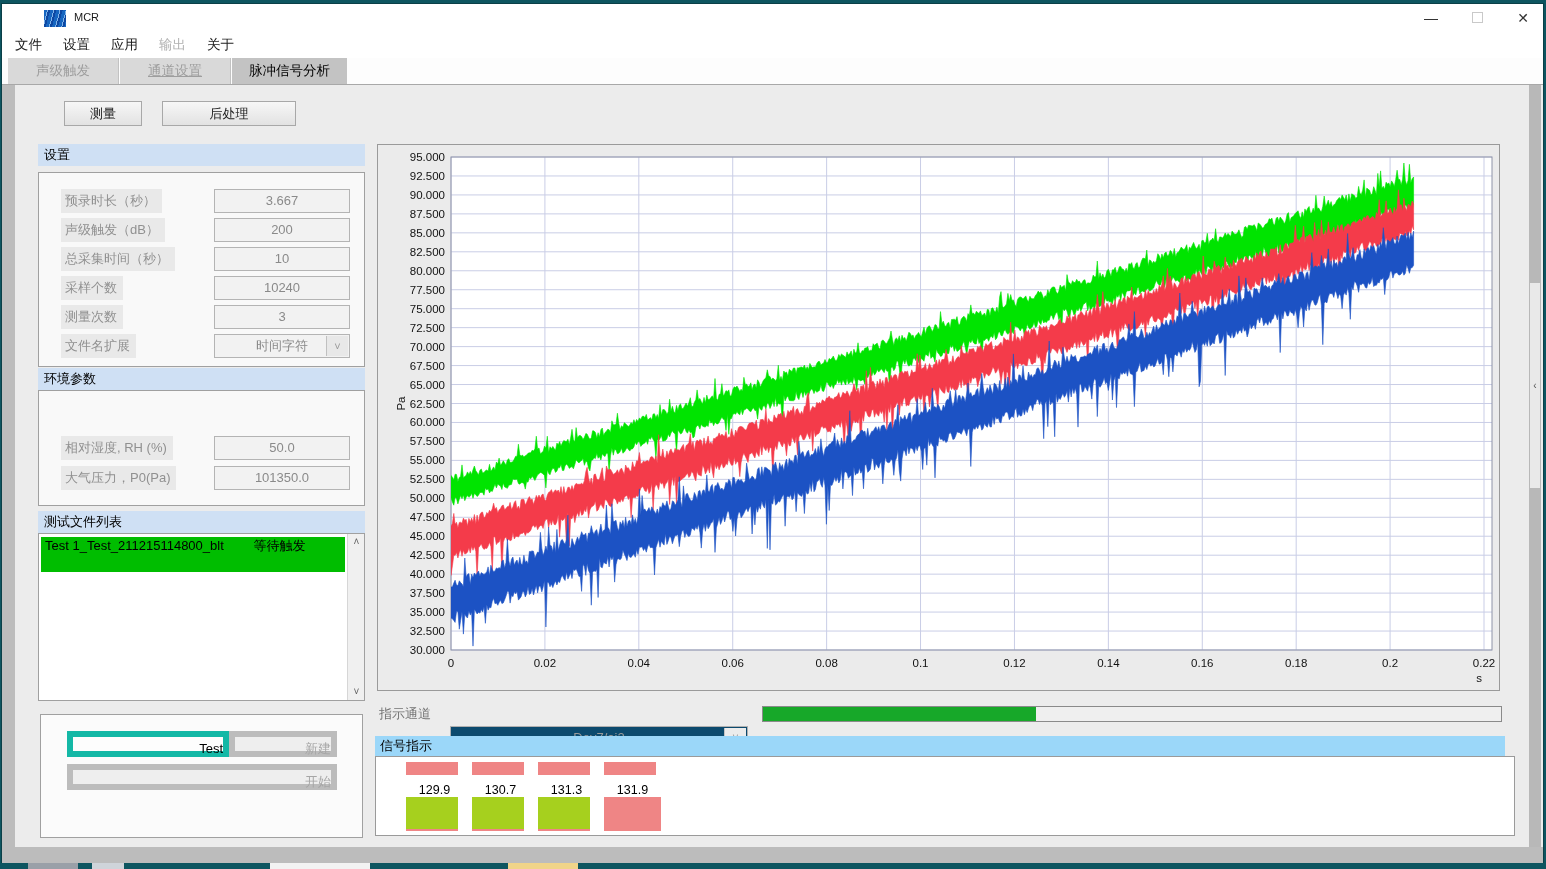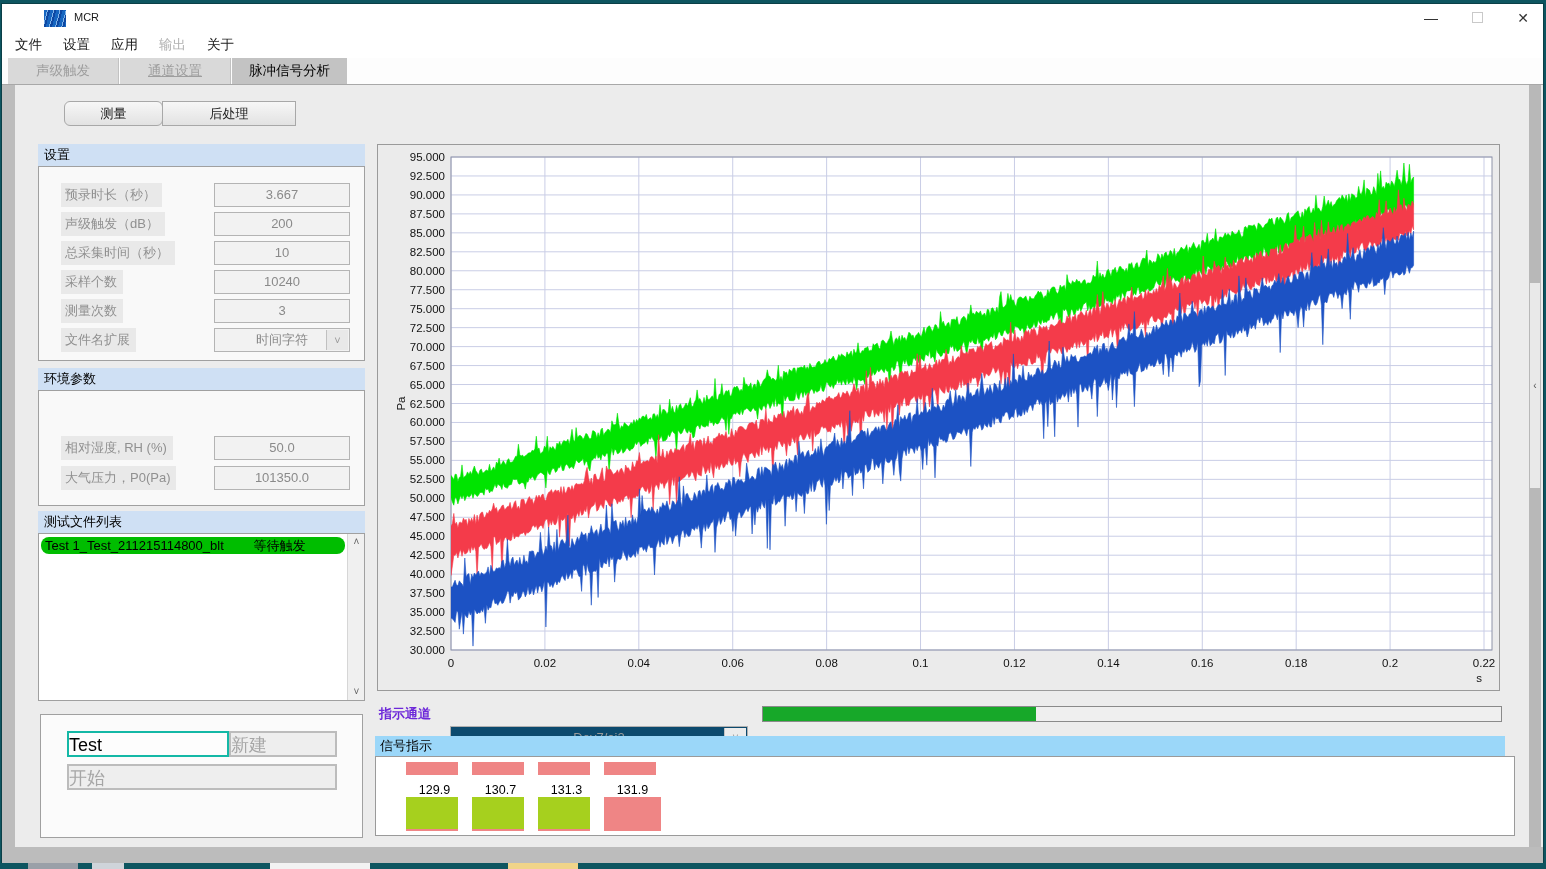--- a/index.html
+++ b/index.html
@@ -38,32 +38,32 @@
 
   .hdr { position:absolute; height:22px; line-height:22px; padding-left:6px; background:#cfe0f4; font-size:13px; color:#000; }
   .box { position:absolute; background:#f9f9f9; border:1px solid #a0a0a0; }
 
   .frow { position:absolute; left:22px; height:24px; }
   .flabel { display:inline-block; height:24px; line-height:24px; padding:0 6px 0 4px; background:#e9e9e9; color:#909090; font-size:13px; }
   .fvalue { position:absolute; left:153px; top:0; width:136px; height:24px; line-height:22px; background:#f2f2f2; border:1px solid #b4b4b4; color:#8a8a8a; text-align:center; font-size:13px; }
   .fvalue .dd { position:absolute; right:1px; top:1px; width:22px; height:20px; background:#e8e8e8; border-left:1px solid #c0c0c0; color:#9a9a9a; font-size:11px; line-height:20px; }
 
   .listbox { position:absolute; background:#ffffff; border:1px solid #a0a0a0; }
-  .listrow { position:absolute; left:2px; top:3px; right:19px; height:17px; line-height:17px; padding-left:4px; color:#000; font-size:13px; white-space:nowrap; overflow:hidden;border-radius:8px; }
+  .listrow { position:absolute; left:2px; top:3px; right:19px; height:35px; line-height:17px; padding-left:4px; color:#000; font-size:13px; white-space:nowrap; overflow:hidden; }
   .vscroll { position:absolute; right:0; top:0; width:17px; height:100%; background:#f0f0f0; border-left:1px solid #d6d6d6; }
   .varrow { position:absolute; left:0; width:17px; height:16px; text-align:center; color:#606060; font-size:10px; line-height:16px; }
 
-  .btn { position:absolute; text-align:left; font-size:18px; line-height:24px;
-    background:linear-gradient(#f6f6f6,#e4e4e4); border:2px solid #14b8a6; color:#000; }
+  .btn { position:absolute; text-align:right; font-size:13px; line-height:24px;
+    background:linear-gradient(#f6f6f6,#e4e4e4); border:6px solid #14b8a6; color:#000; }
   .btn.disabled { background:#eeeeee; border-color:#bcbcbc; color:#a6a6a6; }
   .btn.white { background:#fdfdfd; }
 
   .chart-panel { position:absolute; left:375px; top:59px; width:1123px; height:547px; background:#ebebeb; border:1px solid #9a9a9a; }
 
-  .ind-label { position:absolute; left:377px; top:620px; color:#6d28d9; font-size:13px;font-weight:bold; }
+  .ind-label { position:absolute; left:377px; top:620px; color:#737373; font-size:13px; }
   .channel-dd { position:absolute; left:448px; top:617px; width:298px; height:23px; background:#0c4a6e; border:1px solid #b0b0b0; color:#9a9a9a; text-align:center; line-height:21px; font-size:13px;margin-top:24px; }
   .channel-dd .dd { position:absolute; right:1px; top:1px; width:22px; height:19px; background:#ececec; border-left:1px solid #c4c4c4; font-size:11px; line-height:19px; color:#9a9a9a; }
   .progress { position:absolute; left:760px; top:621px; width:740px; height:16px; background:#efefef; border:1px solid #8a8a8a; }
   .progress .fill { height:100%; background:#17a829; }
 
   .sig-hdr { position:absolute; left:373px; top:651px; width:1130px; height:20px; background:#9bd7f9; line-height:20px; padding-left:5px; font-size:13px; color:#000; }
   .sig-panel { position:absolute; left:373px; top:671px; width:1140px; height:80px; background:#ffffff; border:1px solid #9a9a9a;text-decoration:underline; }
   .sig-group { position:absolute; top:0; width:57px; height:80px; }
   .sig-bar { position:absolute; left:0; top:5px; width:52px; height:13px; background:#ef8585; }
   .sig-val { position:absolute; left:0; top:26px; width:100%; text-align:center; font-size:12.5px; color:#000; }
@@ -104,25 +104,25 @@
       <div class="tab active" style="left:230px;width:115px;">脉冲信号分析</div>
     </div>
 
     <div class="main">
       <div class="strip-left"></div>
       <div class="strip-bottom"></div>
       <div class="strip-right">
         <div class="strip-thumb"><span>‹</span></div>
       </div>
 
-      <div class="subtab" style="left:62px;top:16px;width:99px;border-radius:6px;">测量</div>
+      <div class="subtab" style="left:62px;top:16px;width:78px;">测量</div>
       <div class="subtab" style="left:160px;top:16px;width:134px;">后处理</div>
 
       <div class="hdr" style="left:36px;top:59px;width:327px;">设置</div>
-      <div class="box" style="left:36px;top:81px;width:327px;height:195px;">
+      <div class="box" style="left:36px;top:87px;width:327px;height:195px;">
         <div class="frow" style="top:16px;width:290px;">
           <span class="flabel">预录时长（秒）</span>
           <span class="fvalue">3.667</span>
         </div>
         <div class="frow" style="top:45px;width:290px;">
           <span class="flabel">声级触发（dB）</span>
           <span class="fvalue">200</span>
         </div>
         <div class="frow" style="top:74px;width:290px;">
           <span class="flabel">总采集时间（秒）</span>

